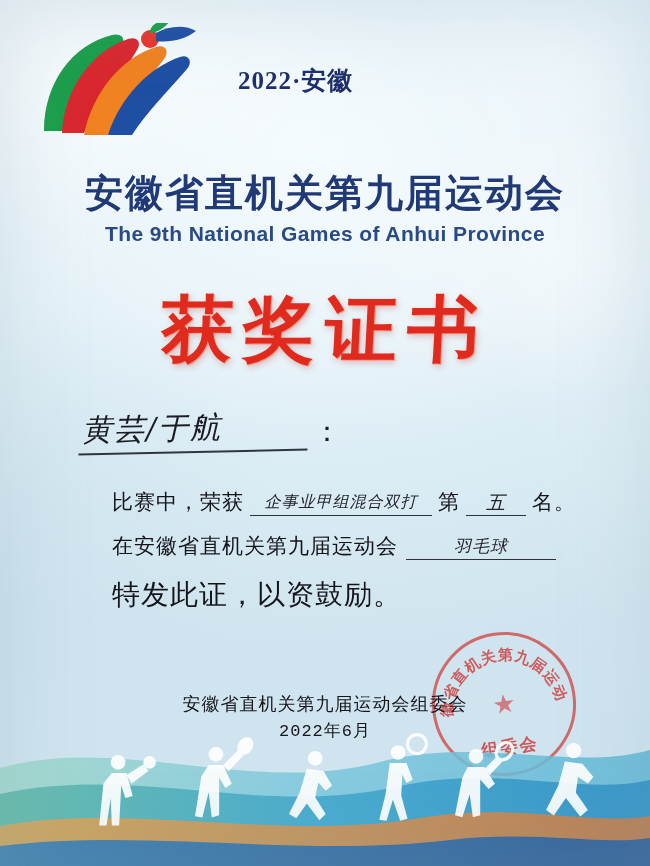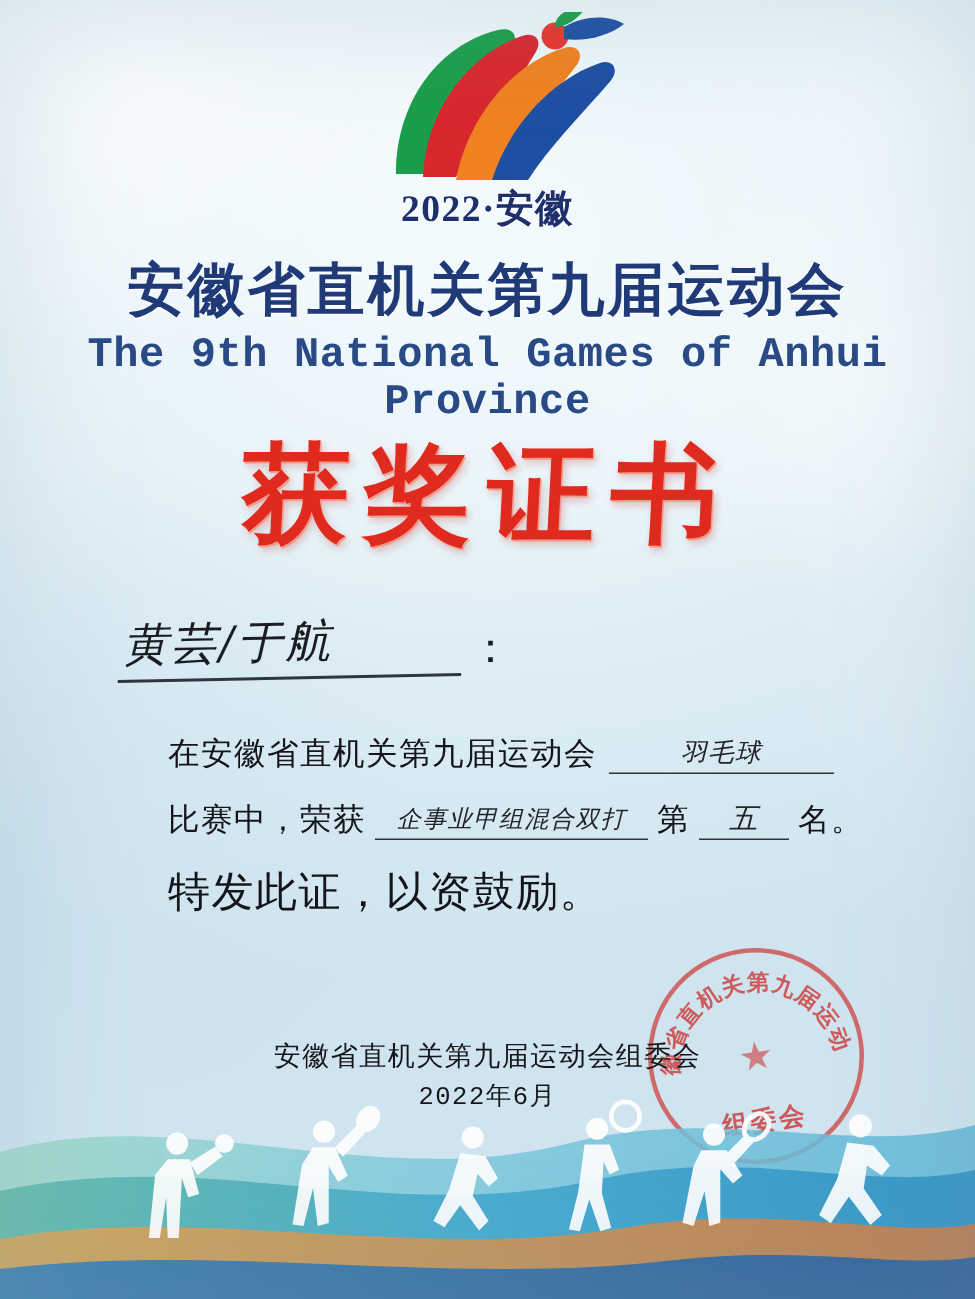--- a/index.html
+++ b/index.html
@@ -39,22 +39,23 @@
     box-shadow: inset 0 0 90px rgba(120,160,180,0.25);
   }
 
   
   .emblem {
     position: absolute;
     left: 0; right: 0;
     top: 8px;
     height: 150px;
     display: flex;
-    flex-direction: column;
+    flex-direction: row;
     align-items: center;
+    gap: 28px;
   }
   .emblem svg { display: block; }
   .emblem-year {
     margin-top: -6px;
     font-family: "Liberation Serif", serif;
     font-weight: bold;
     font-size: 25px;
     color: #1f2f6b;
     letter-spacing: 1px;
     text-shadow: 0 1px 0 rgba(255,255,255,0.6);
@@ -71,23 +72,23 @@
     font-size: 38px;
     letter-spacing: 2px;
     color: #203a78;
     text-shadow: 0 1px 1px rgba(255,255,255,0.8);
   }
   .title-en {
     position: absolute;
     top: 222px;
     width: 100%;
     text-align: center;
-    font-family: Liberation Mono, monospace;
-    font-weight: bold;
-    font-size: 28px;
+    font-family: Liberation Sans, sans-serif;
+    font-weight: bold;
+    font-size: 21px;
     letter-spacing: 0.4px;
     color: #2a4a86;
   }
 
   
   .award-heading {
     position: absolute;
     top: 282px;
     width: 100%;
     text-align: center;
@@ -266,29 +267,29 @@
 
   <div class="award-heading">获奖证书</div>
 
   <div class="recipient">
     <span class="recipient-name">黄芸/于航</span>
     <span class="recipient-colon">：</span>
   </div>
 
   <div class="body-block">
     <div class="line">
-      <span class="fixed">在安徽省直机关第九届运动会</span>
-      <span class="blank event">羽毛球</span>
-    </div>
-    <div class="line">
       <span class="fixed">比赛中，荣获</span>
       <span class="blank project">企事业甲组混合双打</span>
       <span class="fixed">第</span>
       <span class="blank rank">五</span>
       <span class="fixed">名。</span>
+    </div>
+    <div class="line">
+      <span class="fixed">在安徽省直机关第九届运动会</span>
+      <span class="blank event">羽毛球</span>
     </div>
     <div class="line3">特发此证，以资鼓励。</div>
   </div>
 
   <div class="seal">
     <svg class="seal-arc" viewBox="0 0 138 138" xmlns="http://www.w3.org/2000/svg" aria-hidden="true">
       <defs>
         <path id="arcpath" d="M 16,78 A 53,53 0 1 1 122,78" fill="none"></path>
       </defs>
       <text>

